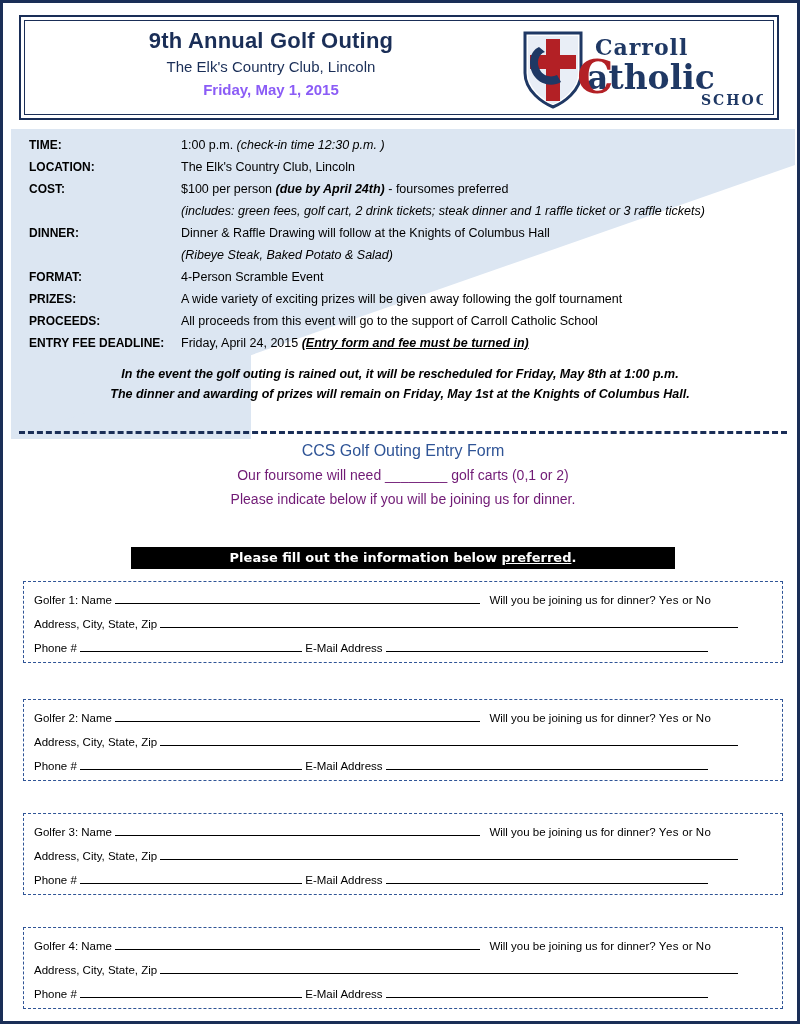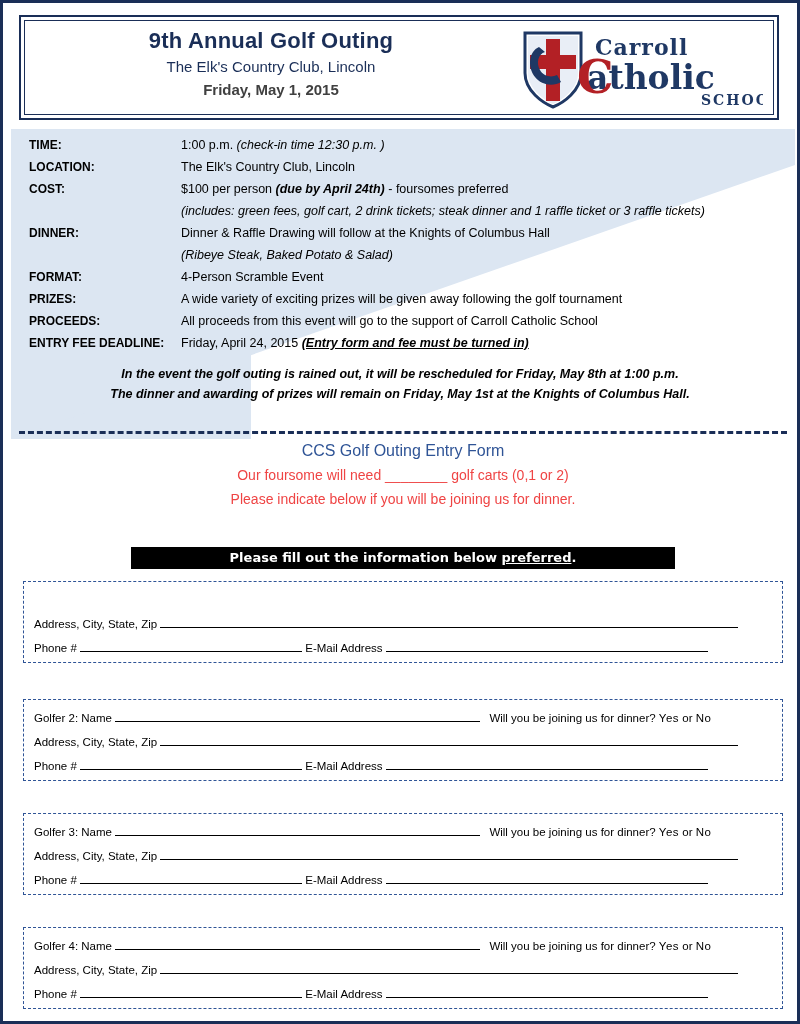--- a/index.html
+++ b/index.html
@@ -83,21 +83,21 @@
     line-height: 28px;
   }
   .title-sub1 {
     font-size: 15px;
     color: #1a2e57;
     line-height: 24px;
   }
   .title-sub2 {
     font-size: 15px;
     font-weight: bold;
-    color: #404040;
+    color: #8b5cf6;
     line-height: 22px;
   }
 
   
   .logo {
     position: absolute;
     right: 14px;
     top: 10px;
     width: 248px;
     height: 86px;
@@ -175,21 +175,21 @@
     line-height: 24px;
   }
   .entry-sub {
     font-size: 15px;
     color: #2f5496;
     text-decoration: underline;
     line-height: 24px;
   }
   .entry-line {
     font-size: 14px;
-    color: #ef4444;
+    color: #701a75;
     line-height: 24px;
   }
 
   
   .banner {
     position: absolute;
     left: 120px;
     top: 536px;
     width: 544px;
     height: 22px;
@@ -339,20 +339,29 @@
         <span>golf carts (0,1 or 2)</span>
       </div>
       <div class="entry-line">Please indicate below if you will be joining us for dinner.</div>
     </div>
 
     <div class="banner">
       <span>Please fill out the information below </span><u>preferred</u><span>.</span>
     </div>
 
     <div class="golfer g1">
+      <div class="grow grow1">
+        <span>Golfer 1:</span>
+        <span>Name</span>
+        <span class="fill f-name"></span>
+        <span class="dinner-q">Will you be joining us for dinner?</span>
+        <span class="yesno">Yes</span>
+        <span>or</span>
+        <span class="yesno">No</span>
+      </div>
       <div class="grow grow2">
         <span>Address, City, State, Zip</span>
         <span class="fill f-addr"></span>
       </div>
       <div class="grow grow3">
         <span>Phone #</span>
         <span class="fill f-phone"></span>
         <span>E-Mail Address</span>
         <span class="fill f-email"></span>
       </div>

